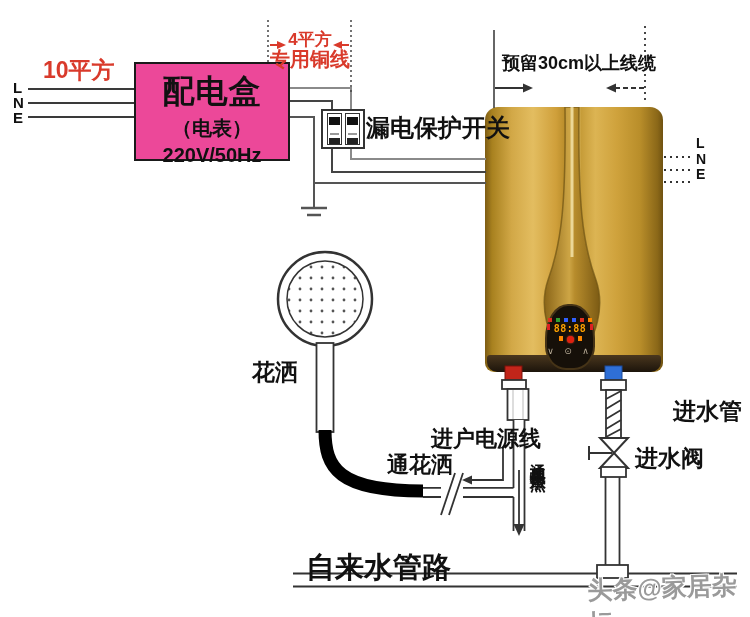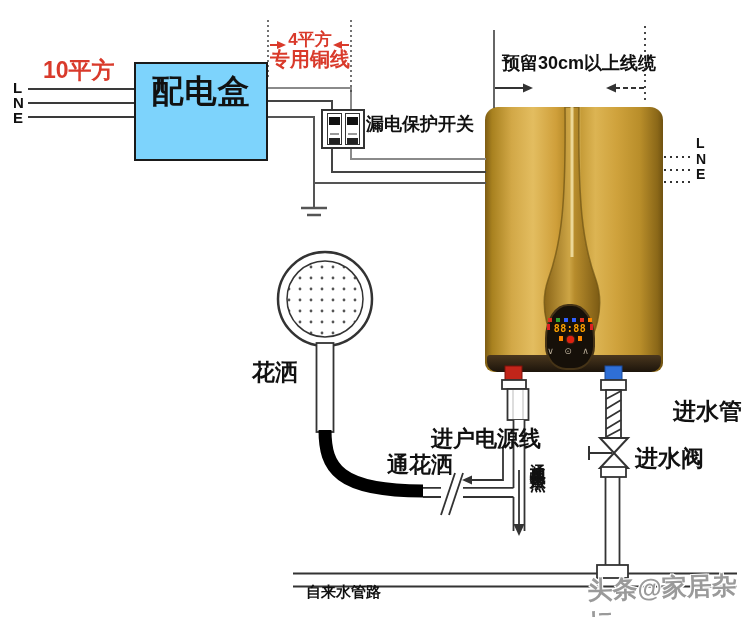--- a/index.html
+++ b/index.html
@@ -3,21 +3,21 @@
 <meta charset="utf-8">
 <style>
   html,body{margin:0;padding:0;background:#fff;}
   .canvas{position:relative;width:750px;height:617px;background:#fff;overflow:hidden;
           font-family:"Liberation Sans","DejaVu Sans",sans-serif;color:#111;}
   .abs{position:absolute;}
   .lbl{font-weight:bold;white-space:nowrap;line-height:1.05;}
   .red{color:#d93a2b;}
   svg{position:absolute;left:0;top:0;}
   
-  .dist-box{left:134px;top:62px;width:134px;height:99px;border:2px solid #1a1a1a;background:#7dd3fc;
+  .dist-box{left:134px;top:62px;width:156px;height:99px;border:2px solid #1a1a1a;background:#ec4899;
             box-sizing:border-box;text-align:center;}
   .dist-title{font-size:32px;font-weight:bold;margin-top:6px;letter-spacing:1px;}
   .dist-sub{font-size:20px;font-weight:bold;margin-top:1px;}
   .dist-rating{font-size:20px;font-weight:bold;margin-top:2px;}
   
   .breaker{left:321px;top:109px;width:44px;height:40px;border:2px solid #333;background:#fff;
            box-sizing:border-box;display:flex;gap:3px;justify-content:center;align-items:center;}
   .pole{width:15px;height:32px;border:1.5px solid #333;box-sizing:border-box;background:#fff;
         display:flex;flex-direction:column;}
   .pole .b1{height:3px;background:#fff;}
@@ -207,20 +207,22 @@
   </svg>
 
   <div class="abs lbl red" style="left:43px;top:58px;font-size:23px;">10平方</div>
 
   <div class="abs lbl" style="left:13px;top:80px;font-size:15px;">L</div>
   <div class="abs lbl" style="left:13px;top:95px;font-size:15px;">N</div>
   <div class="abs lbl" style="left:13px;top:110px;font-size:15px;">E</div>
 
   <div class="abs dist-box">
     <div class="dist-title">配电盒</div>
+    <div class="dist-sub">（电表）</div>
+    <div class="dist-rating">220V/50Hz</div>
   </div>
 
   <div class="abs" style="left:266px;top:31px;width:88px;text-align:center;">
     <div class="lbl red" style="font-size:17px;">4平方</div>
     <div class="lbl red" style="font-size:20px;">专用铜线</div>
   </div>
 
   <div class="abs breaker">
     <div class="pole">
         <div class="b1"></div>
@@ -232,30 +234,30 @@
       </div>
     <div class="pole">
         <div class="b1"></div>
         <div class="b2"></div>
         <div class="b3"></div>
         <div class="b4"></div>
         <div class="b5"></div>
         <div class="b6"></div>
       </div>
   </div>
-  <div class="abs lbl" style="left:366px;top:115px;font-size:18px;">漏电保护开关</div>
+  <div class="abs lbl" style="left:366px;top:115px;font-size:24px;">漏电保护开关</div>
 
   <div class="abs lbl" style="left:502px;top:54px;font-size:18px;">预留30cm以上线缆</div>
 
   <div class="abs lbl" style="left:696px;top:136px;font-size:14px;">L</div>
   <div class="abs lbl" style="left:696px;top:152px;font-size:14px;">N</div>
   <div class="abs lbl" style="left:696px;top:167px;font-size:14px;">E</div>
 
   <div class="abs lbl" style="left:252px;top:360px;font-size:23px;">花洒</div>
   <div class="abs lbl" style="left:431px;top:427px;font-size:22px;">进户电源线</div>
   <div class="abs lbl" style="left:387px;top:453px;font-size:22px;">通花洒</div>
   <div class="abs lbl vtext" style="left:529px;top:451px;font-size:16px;height:130px;">通其它用热水点</div>
   <div class="abs lbl" style="left:673px;top:399px;font-size:23px;">进水管</div>
   <div class="abs lbl" style="left:635px;top:446px;font-size:23px;">进水阀</div>
-  <div class="abs lbl" style="left:306px;top:584px;font-size:15px;">自来水管路</div>
+  <div class="abs lbl" style="left:306px;top:552px;font-size:29px;">自来水管路</div>
 
   <div class="abs watermark" style="left:588px;top:571px;">头条@家居杂坛</div>
 </div>
 
 </body></html>

